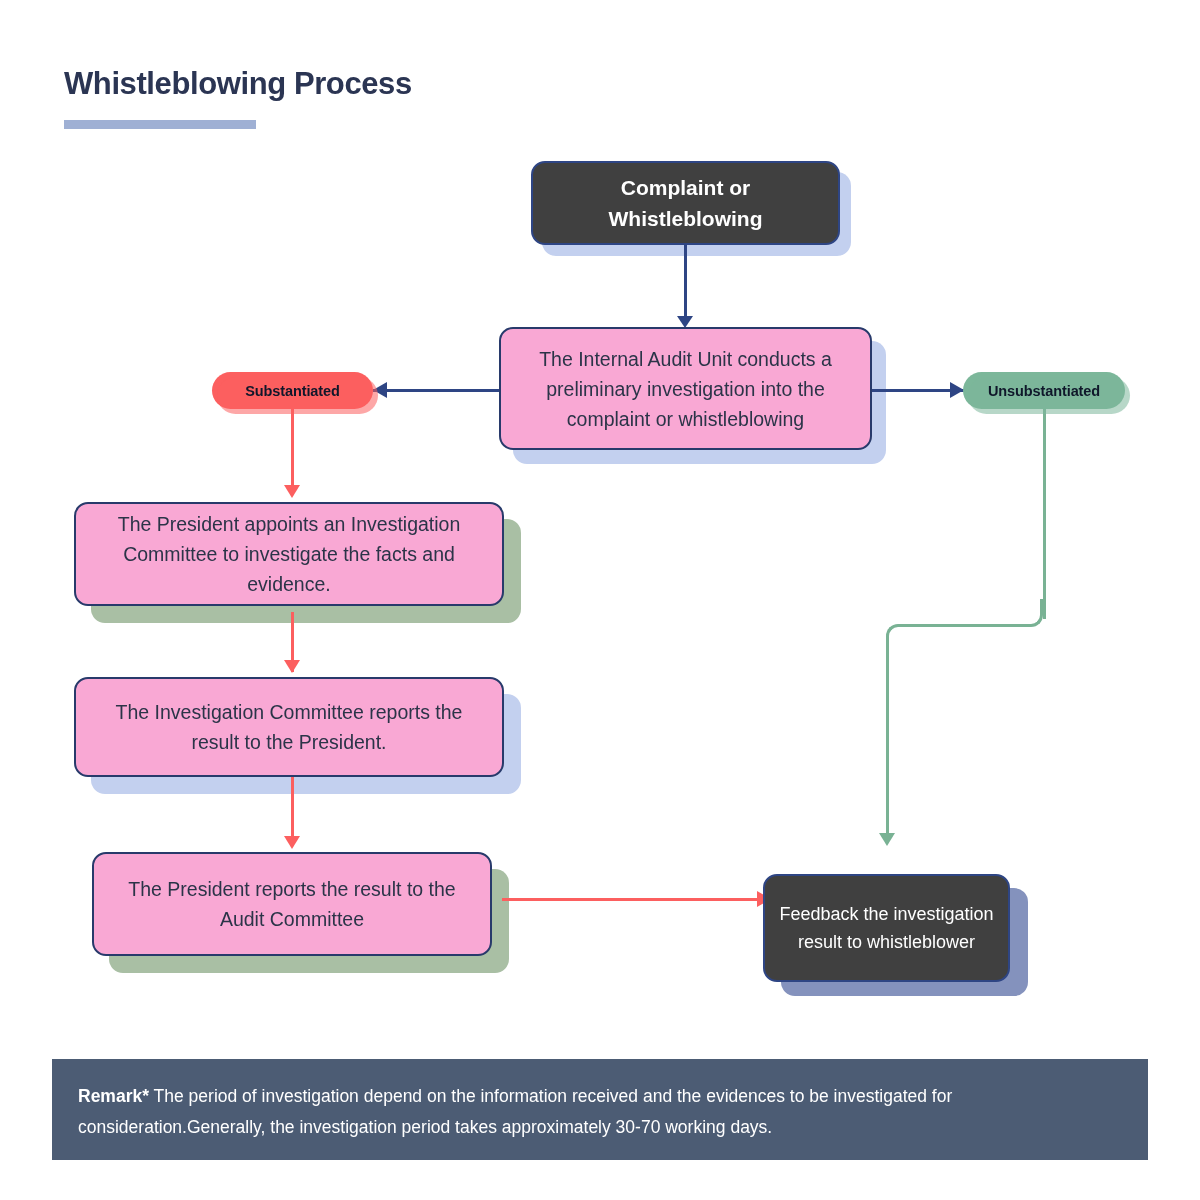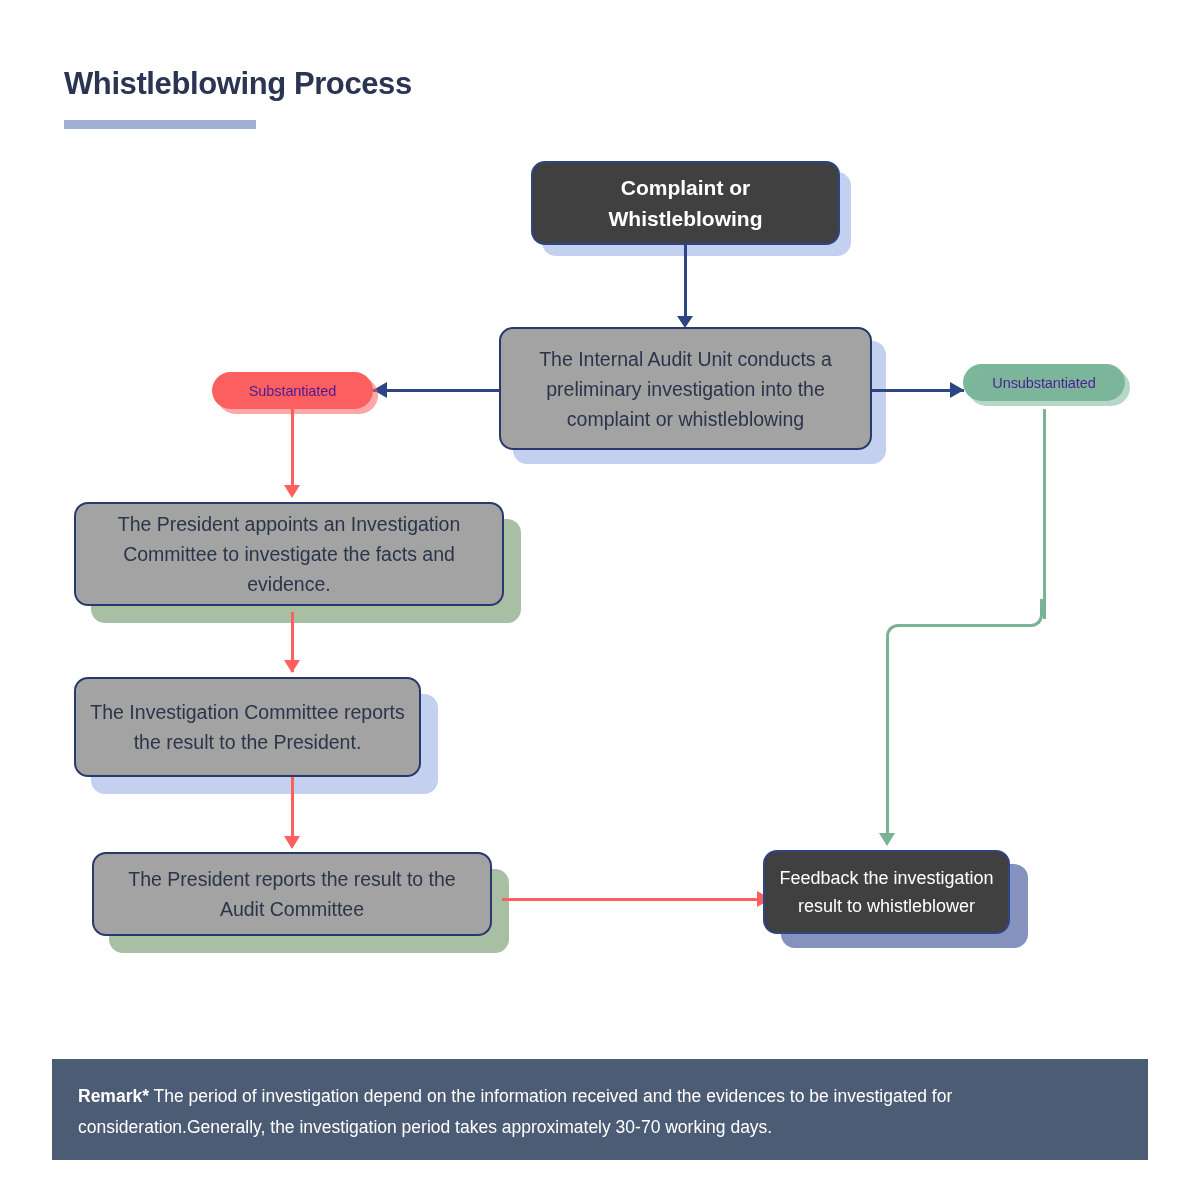--- a/index.html
+++ b/index.html
@@ -36,30 +36,30 @@
   }
   .card .txt { display: block; width: 100%; padding: 0 14px; }
 
   
   .card.filled {
     background: #404040; border: 2px solid #2e4584;
     color: #ffffff;
   }
   
   .card.outline {
-    background: #a3a3a3; border: 2.5px solid #283a6b;
+    background: #f9a8d4; border: 2.5px solid #283a6b;
     color: #2b3448;
   }
 
   
   .pill {
     position: absolute;
     border-radius: 999px;
     display: flex; align-items: center; justify-content: center;
-    color: #4c1d95; font-weight: normal; font-size: 14.5px;
+    color: #0f172a; font-weight: bold; font-size: 14.5px;
     letter-spacing: -0.1px; white-space: nowrap;
   }
   .pill .pshadow {
     position: absolute; left: 5px; top: 5px; width: 100%; height: 100%;
     border-radius: 999px; z-index: -1; opacity: .55;
   }
 
   
   .ln { position: absolute; }
   .vline { width: 3px; }
@@ -116,49 +116,49 @@
   <div class="arrow left" style="left:373px; top:382px; border-right:14px solid #2e4584;"></div>
 
   <div class="ln hline" style="left:872px; top:389px; width:92px; background:#2e4584;"></div>
   <div class="arrow right" style="left:950px; top:382px; border-left:14px solid #2e4584;"></div>
 
   <div class="pill" style="left:212px; top:372px; width:161px; height:37px; background:#fc5f5f; z-index:3;">
     <span class="pshadow" style="background:#fc5f5f;"></span>
     <span>Substantiated</span>
   </div>
 
-  <div class="pill" style="left:963px; top:364px; width:162px; height:37px; background:#7cb79a; z-index:3;justify-content:center;">
+  <div class="pill" style="left:963px; top:372px; width:162px; height:37px; background:#7cb79a; z-index:3;justify-content:center;">
     <span class="pshadow" style="background:#7cb79a;"></span>
     <span>Unsubstantiated</span>
   </div>
 
   <div class="ln vline" style="left:291px; top:409px; height:80px; background:#fc5f5f;"></div>
   <div class="arrow down" style="left:284px; top:485px; border-top:13px solid #fc5f5f;"></div>
 
   <div class="node" style="left:74px; top:502px; width:430px; height:104px;">
     <div class="shadow" style="background:#a9bfa4; transform:translate(17px,17px);"></div>
     <div class="card outline">
       <span class="txt" style="font-size:19.5px; line-height:30px;">The President appoints an Investigation Committee to investigate the facts and evidence.</span>
     </div>
   </div>
 
   <div class="ln vline" style="left:291px; top:612px; height:60px; background:#fc5f5f;"></div>
   <div class="arrow down" style="left:284px; top:660px; border-top:13px solid #fc5f5f;"></div>
 
-  <div class="node" style="left:74px; top:677px; width:347px; height:100px;">
+  <div class="node" style="left:74px; top:677px; width:430px; height:100px;">
     <div class="shadow" style="background:#c3d0ef; transform:translate(17px,17px);"></div>
     <div class="card outline">
       <span class="txt" style="font-size:19.5px; line-height:30px;">The Investigation Committee reports the result to the President.</span>
     </div>
   </div>
 
   <div class="ln vline" style="left:291px; top:777px; height:62px; background:#fc5f5f;"></div>
   <div class="arrow down" style="left:284px; top:836px; border-top:13px solid #fc5f5f;"></div>
 
-  <div class="node" style="left:92px; top:852px; width:400px; height:84px;border-radius:21px;">
+  <div class="node" style="left:92px; top:852px; width:400px; height:104px;border-radius:21px;">
     <div class="shadow" style="background:#a9bfa4; transform:translate(17px,17px);"></div>
     <div class="card outline">
       <span class="txt" style="font-size:19.5px; line-height:30px;">The President reports the result to the Audit Committee</span>
     </div>
   </div>
 
   <div class="ln hline" style="left:502px; top:898px; width:268px; background:#fc5f5f;"></div>
   <div class="arrow right" style="left:757px; top:891px; border-left:14px solid #fc5f5f;"></div>
 
   <div class="ln vline" style="left:1043px; top:409px; height:210px; background:#79b294;"></div>
@@ -167,21 +167,21 @@
        border-top:none; border-left:none; border-bottom-right-radius:12px;"></div>
 
   <div class="ln hline" style="left:900px; top:624px; width:126px; background:#79b294;"></div>
 
   <div class="elbow" style="left:886px; top:624px; width:20px; height:26px;
        border-right:none; border-bottom:none; border-top-left-radius:12px;"></div>
 
   <div class="ln vline" style="left:886px; top:645px; height:192px; background:#79b294;"></div>
   <div class="arrow down" style="left:879px; top:833px; border-top:13px solid #79b294;"></div>
 
-  <div class="node" style="left:763px; top:850px; width:247px; height:84px;padding-left:45px;">
+  <div class="node" style="left:763px; top:874px; width:247px; height:108px;padding-left:45px;">
     <div class="shadow" style="background:#8492bd; transform:translate(18px,14px);"></div>
     <div class="card filled">
       <span class="txt" style="font-size:18px; line-height:28px;">Feedback the investigation result to whistleblower</span>
     </div>
   </div>
 
   <div id="remark">
     <b>Remark*</b><span> The period of investigation depend on the information received and the evidences to be investigated for consideration.Generally, the investigation period takes approximately 30-70 working days.</span>
   </div>
 

